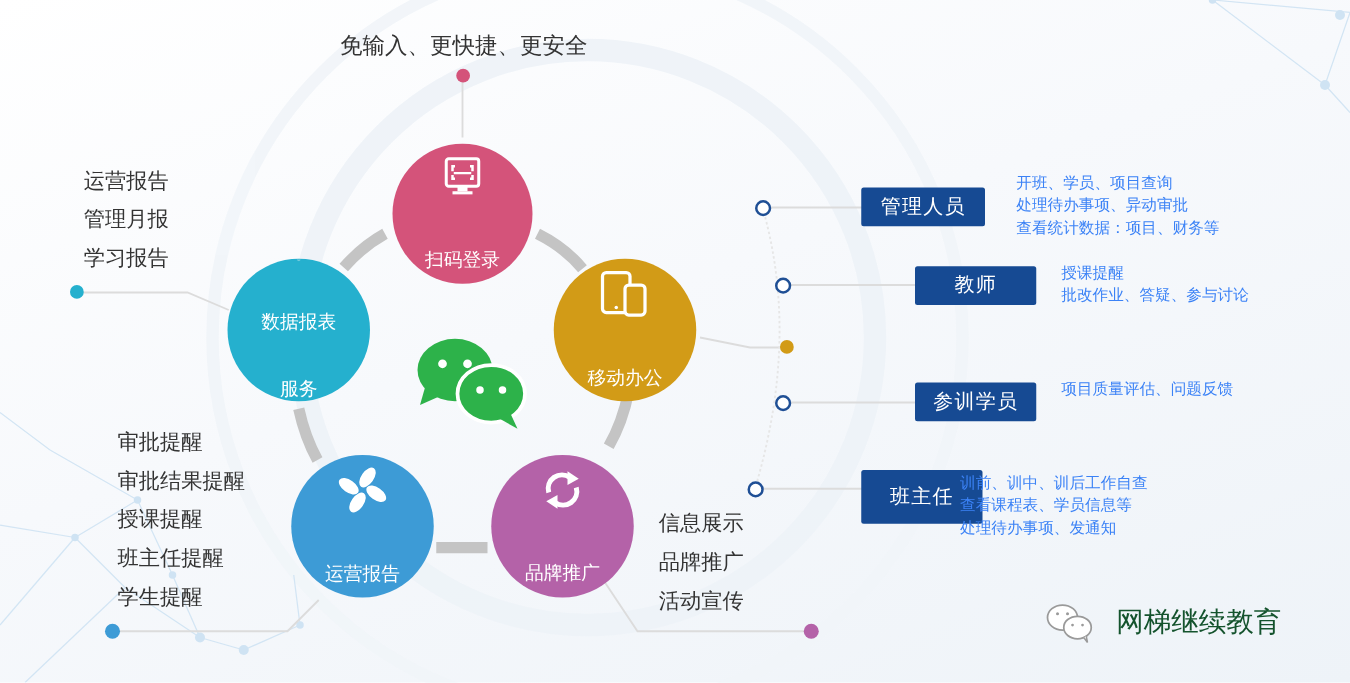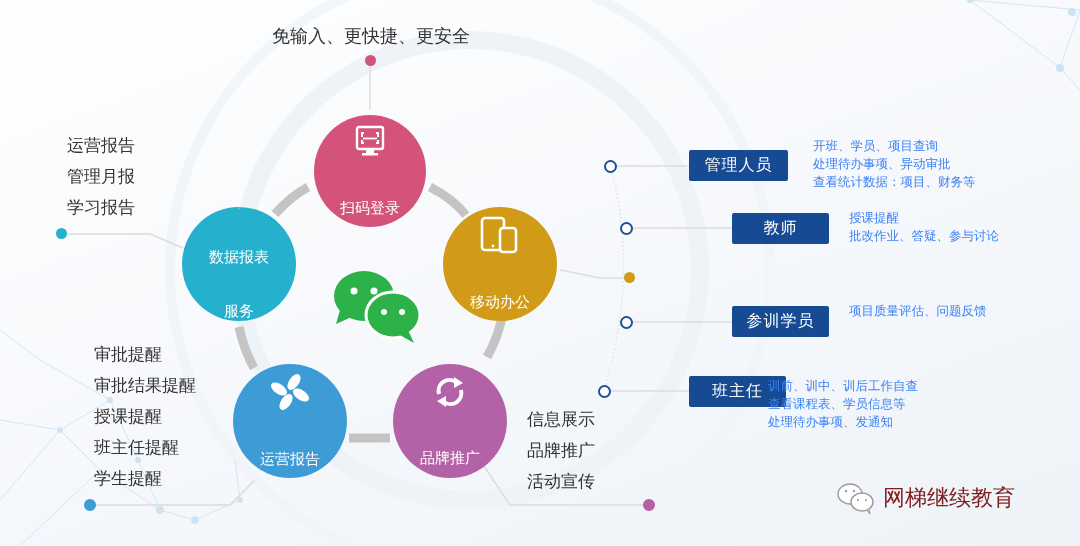--- a/index.html
+++ b/index.html
@@ -23,21 +23,21 @@
     position: absolute; background: #164a93; color: #fff; border-radius: 2px;
     font-size: 16px; display: flex; align-items: center; justify-content: center;
     letter-spacing: 1px;
   }
   .role-desc { position: absolute; font-size: 12.5px; line-height: 18px; color: #3b82f6; white-space: nowrap; }
   .ring-dot {
     position: absolute; width: 9px; height: 9px; border-radius: 50%;
     border: 2.5px solid #1f4f95; background: #fff;
   }
   .dot { position: absolute; border-radius: 50%; }
-  .brand { position: absolute; display: flex; align-items: center; gap: 6px; color: #7f1d1d; font-size: 22px; }
+  .brand { position: absolute; display: flex; align-items: center; gap: 16px; color: #14532d; font-size: 22px; }
 </style>
 </head>
 <body>
 
 <svg class="bg-svg" viewBox="0 0 1080 546">
   <g stroke="#cfe3f3" stroke-width="1" fill="none" opacity="0.9">
     <circle cx="470" cy="270" r="230" stroke="#eef3f8" stroke-width="18"></circle>
     <circle cx="470" cy="270" r="300" stroke="#f1f5f9" stroke-width="10"></circle>
     <line x1="970" y1="0" x2="1060" y2="68"></line>
       <line x1="1060" y1="68" x2="1080" y2="10"></line>
@@ -202,21 +202,21 @@
 <div class="role-desc" style="left:849px; top:209px;">
   <div>授课提醒</div>
   <div>批改作业、答疑、参与讨论</div>
 </div>
 
 <div class="role-btn" style="left:732px; top:306px; width:97px; height:31px;">参训学员</div>
 <div class="role-desc" style="left:849px; top:302px;">
   <div>项目质量评估、问题反馈</div>
 </div>
 
-<div class="role-btn" style="left:689px; top:376px; width:97px; height:31px;">班主任</div>
+<div class="role-btn" style="left:689px; top:376px; width:97px; height:43px;">班主任</div>
 <div class="role-desc" style="left:768px; top:364px;margin-top:13px;">
   <div>训前、训中、训后工作自查</div>
   <div>查看课程表、学员信息等</div>
   <div>处理待办事项、发通知</div>
 </div>
 
 <div class="brand" style="left:835px; top:481px;">
   <svg width="42" height="34" viewBox="0 0 42 34">
     <ellipse cx="15" cy="13" rx="12" ry="10" fill="#fff" stroke="#9a9a9a" stroke-width="1.4"></ellipse>
     <circle cx="11" cy="10" r="1.2" fill="#9a9a9a"></circle>

